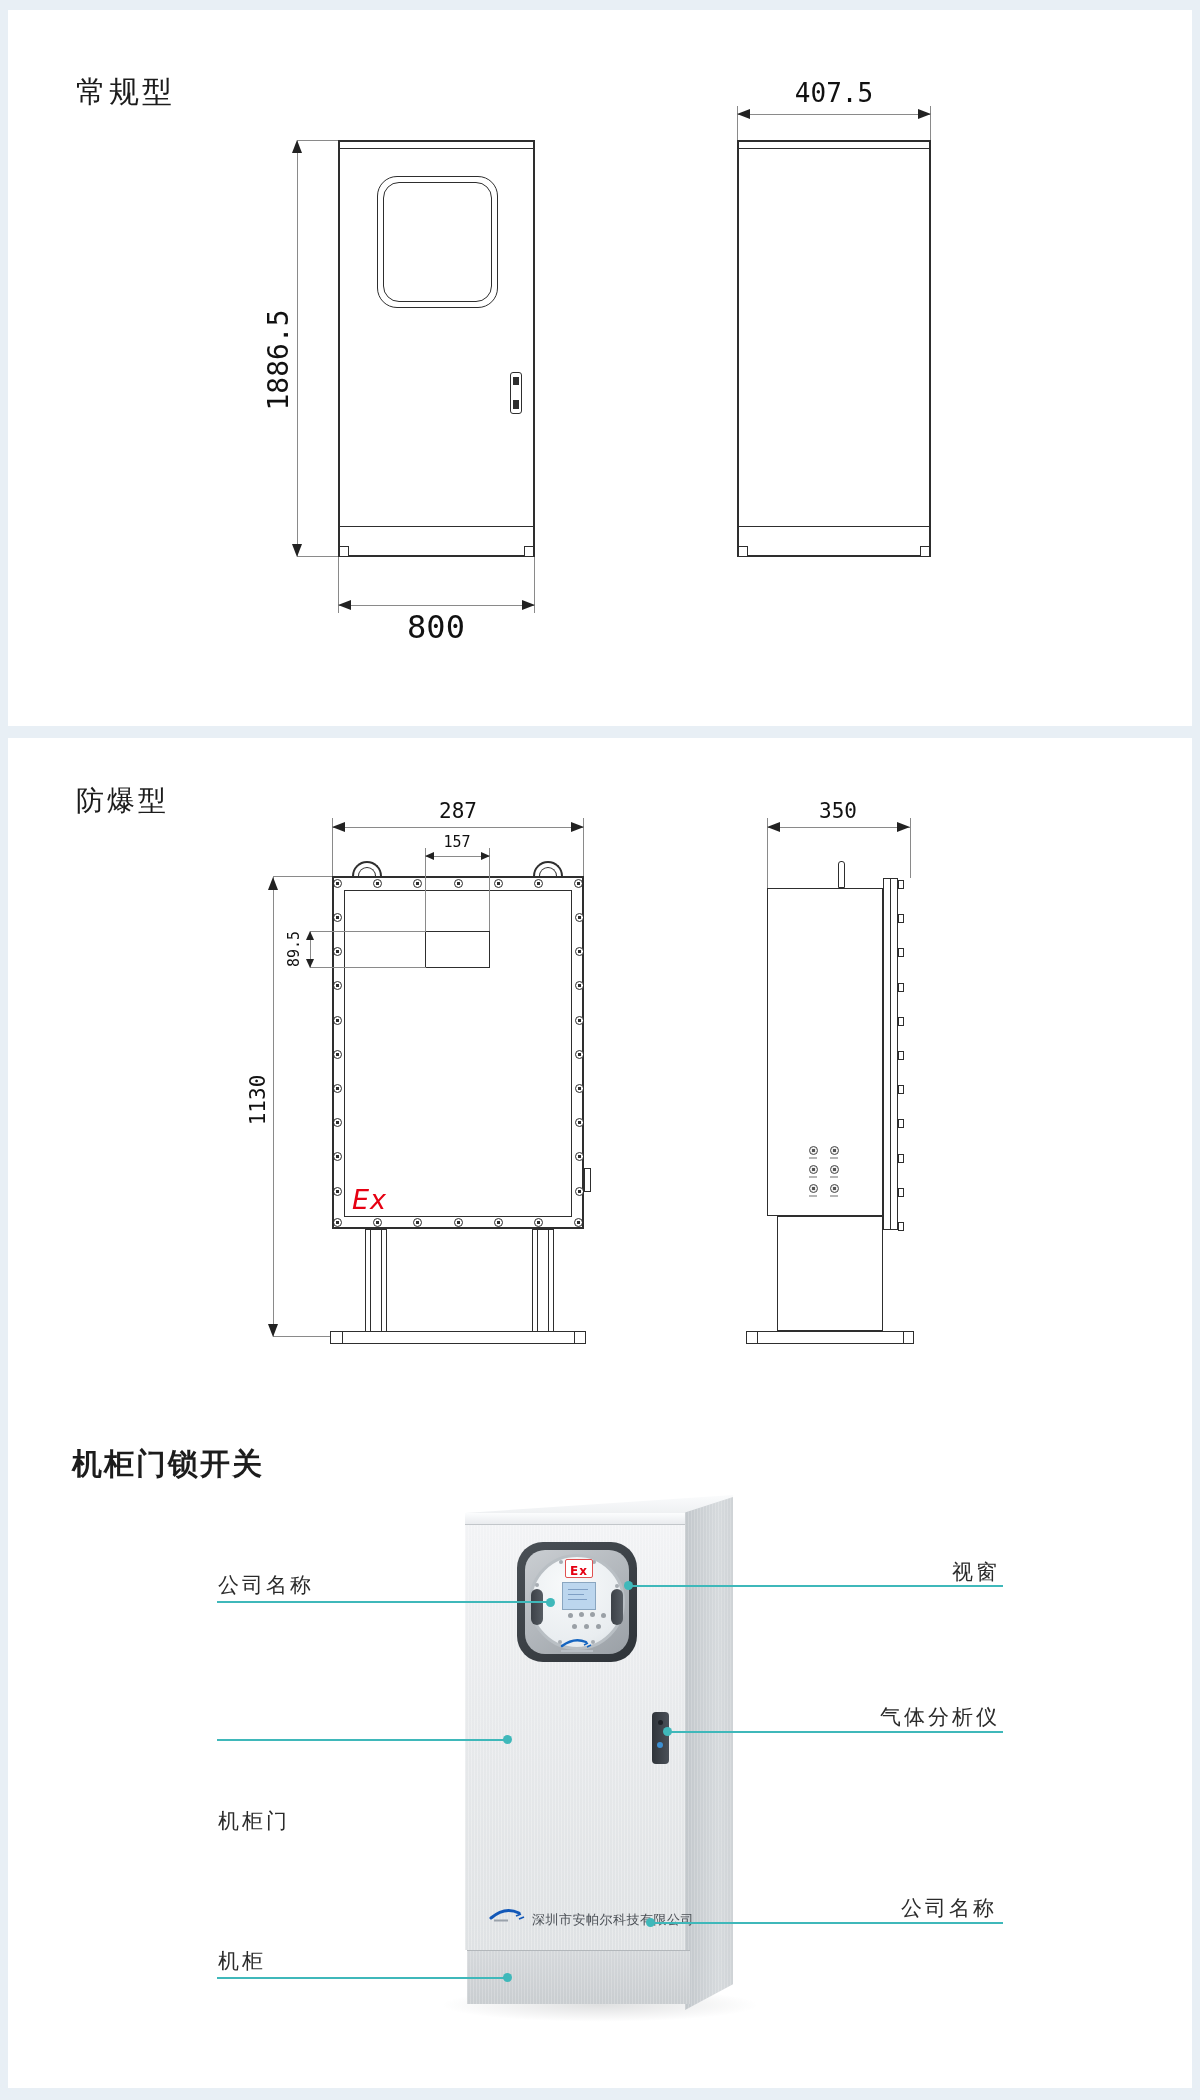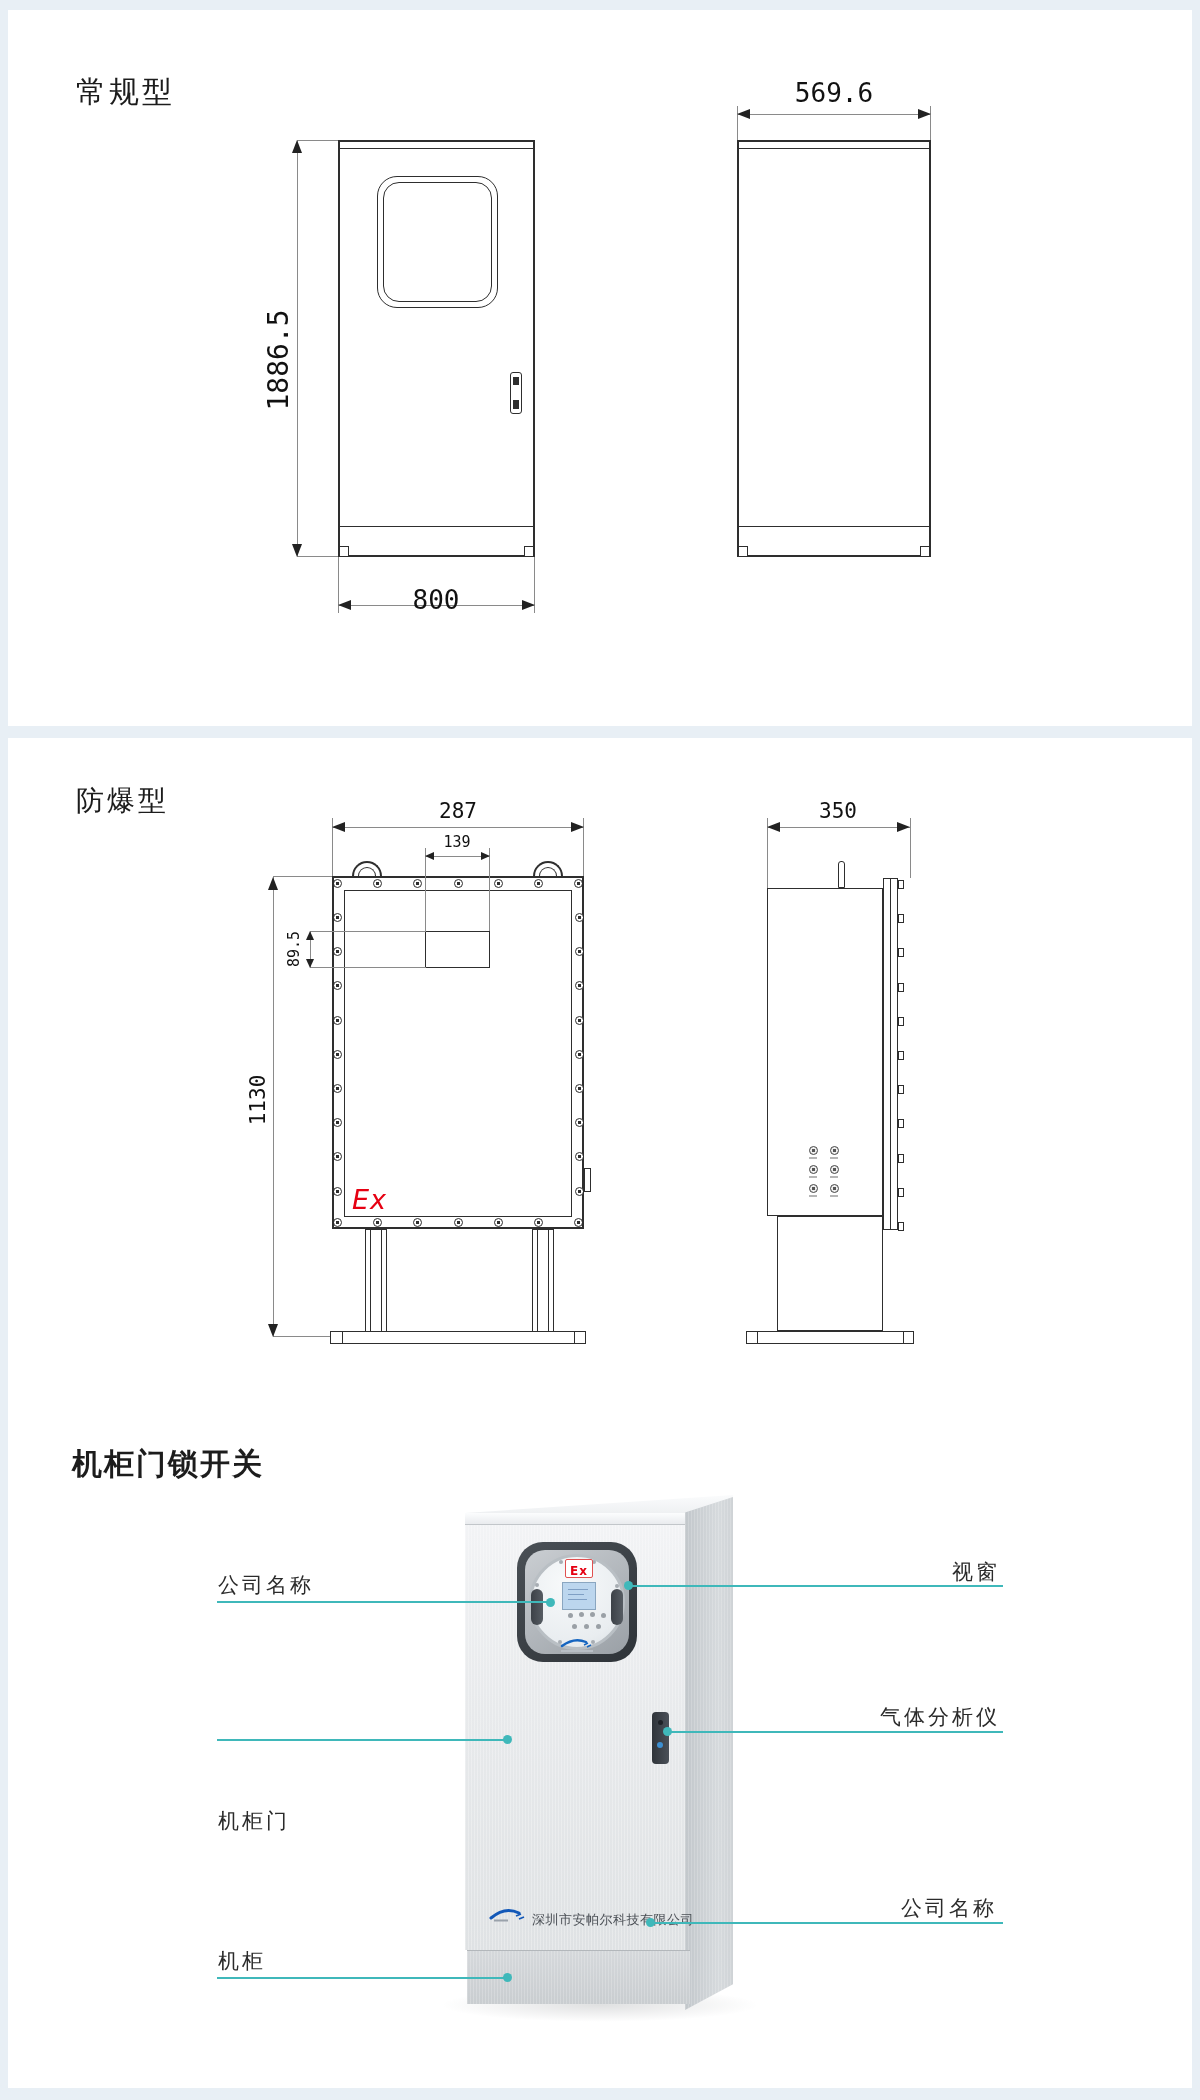--- a/index.html
+++ b/index.html
@@ -91,38 +91,38 @@
   <div class="ar arD" style="left:292px;top:544px"></div>
   <div class="dimrot" style="left:278px;top:360px;font-size:28px">1886.5</div>
 </div>
 
 <div>
   <div class="lng" style="left:338px;top:557px;width:1px;height:56px"></div>
   <div class="lng" style="left:534px;top:557px;width:1px;height:56px"></div>
   <div class="lng" style="left:338px;top:605px;width:197px;height:1px"></div>
   <div class="ar arL" style="left:338px;top:600px"></div>
   <div class="ar arR" style="left:522px;top:600px"></div>
-  <div class="dimtxt" style="left:436px;top:585px;font-size:26px">800</div>
+  <div class="dimtxt" style="left:436px;top:608px;font-size:32px">800</div>
 </div>
 
 <div>
   <div class="box" style="left:737px;top:140px;width:194px;height:417px"></div>
   <div class="ln" style="left:738px;top:148px;width:192px;height:1px"></div>
   <div class="ln" style="left:738px;top:526px;width:192px;height:1px"></div>
   <div class="notch" style="left:739px;top:546px;width:9px;height:10px;border-top:1px solid #2e2e2e;border-right:1px solid #2e2e2e"></div>
   <div class="notch" style="left:920px;top:546px;width:9px;height:10px;border-top:1px solid #2e2e2e;border-left:1px solid #2e2e2e"></div>
 </div>
 
 <div>
   <div class="lng" style="left:737px;top:106px;width:1px;height:34px"></div>
   <div class="lng" style="left:930px;top:106px;width:1px;height:34px"></div>
   <div class="lng" style="left:737px;top:114px;width:194px;height:1px"></div>
   <div class="ar arL" style="left:737px;top:109px"></div>
   <div class="ar arR" style="left:918px;top:109px"></div>
-  <div class="dimtxt" style="left:834px;top:78px;font-size:26px">569.6</div>
+  <div class="dimtxt" style="left:834px;top:78px;font-size:26px">407.5</div>
 </div>
 
 <div class="sec-title" style="left:76px;top:782px;font-size:28px">防爆型</div>
 
 <div>
   <div class="eye" style="left:352px;top:861px;width:30px;height:15px"></div>
   <div class="eye" style="left:358px;top:867px;width:18px;height:9px;border-width:1px"></div>
   <div class="eye" style="left:533px;top:861px;width:30px;height:15px"></div>
   <div class="eye" style="left:539px;top:867px;width:18px;height:9px;border-width:1px"></div>
 
@@ -188,21 +188,21 @@
   <div class="ar arR" style="left:571px;top:822px"></div>
   <div class="dimtxt" style="left:458px;top:799px;font-size:21px">287</div>
 </div>
 
 <div>
   <div class="lng" style="left:425px;top:848px;width:1px;height:83px"></div>
   <div class="lng" style="left:489px;top:848px;width:1px;height:83px"></div>
   <div class="lng" style="left:425px;top:856px;width:65px;height:1px"></div>
   <div class="ar aLs" style="left:425px;top:852px"></div>
   <div class="ar aRs" style="left:481px;top:852px"></div>
-  <div class="dimtxt" style="left:457px;top:833px;font-size:15px">139</div>
+  <div class="dimtxt" style="left:457px;top:833px;font-size:15px">157</div>
 </div>
 
 <div>
   <div class="lng" style="left:310px;top:931px;width:116px;height:1px"></div>
   <div class="lng" style="left:310px;top:967px;width:116px;height:1px"></div>
   <div class="lng" style="left:310px;top:931px;width:1px;height:37px"></div>
   <div class="ar aUs" style="left:306px;top:931px"></div>
   <div class="ar aDs" style="left:306px;top:959px"></div>
   <div class="dimrot" style="left:294px;top:949px;font-size:15px">89.5</div>
 </div>

